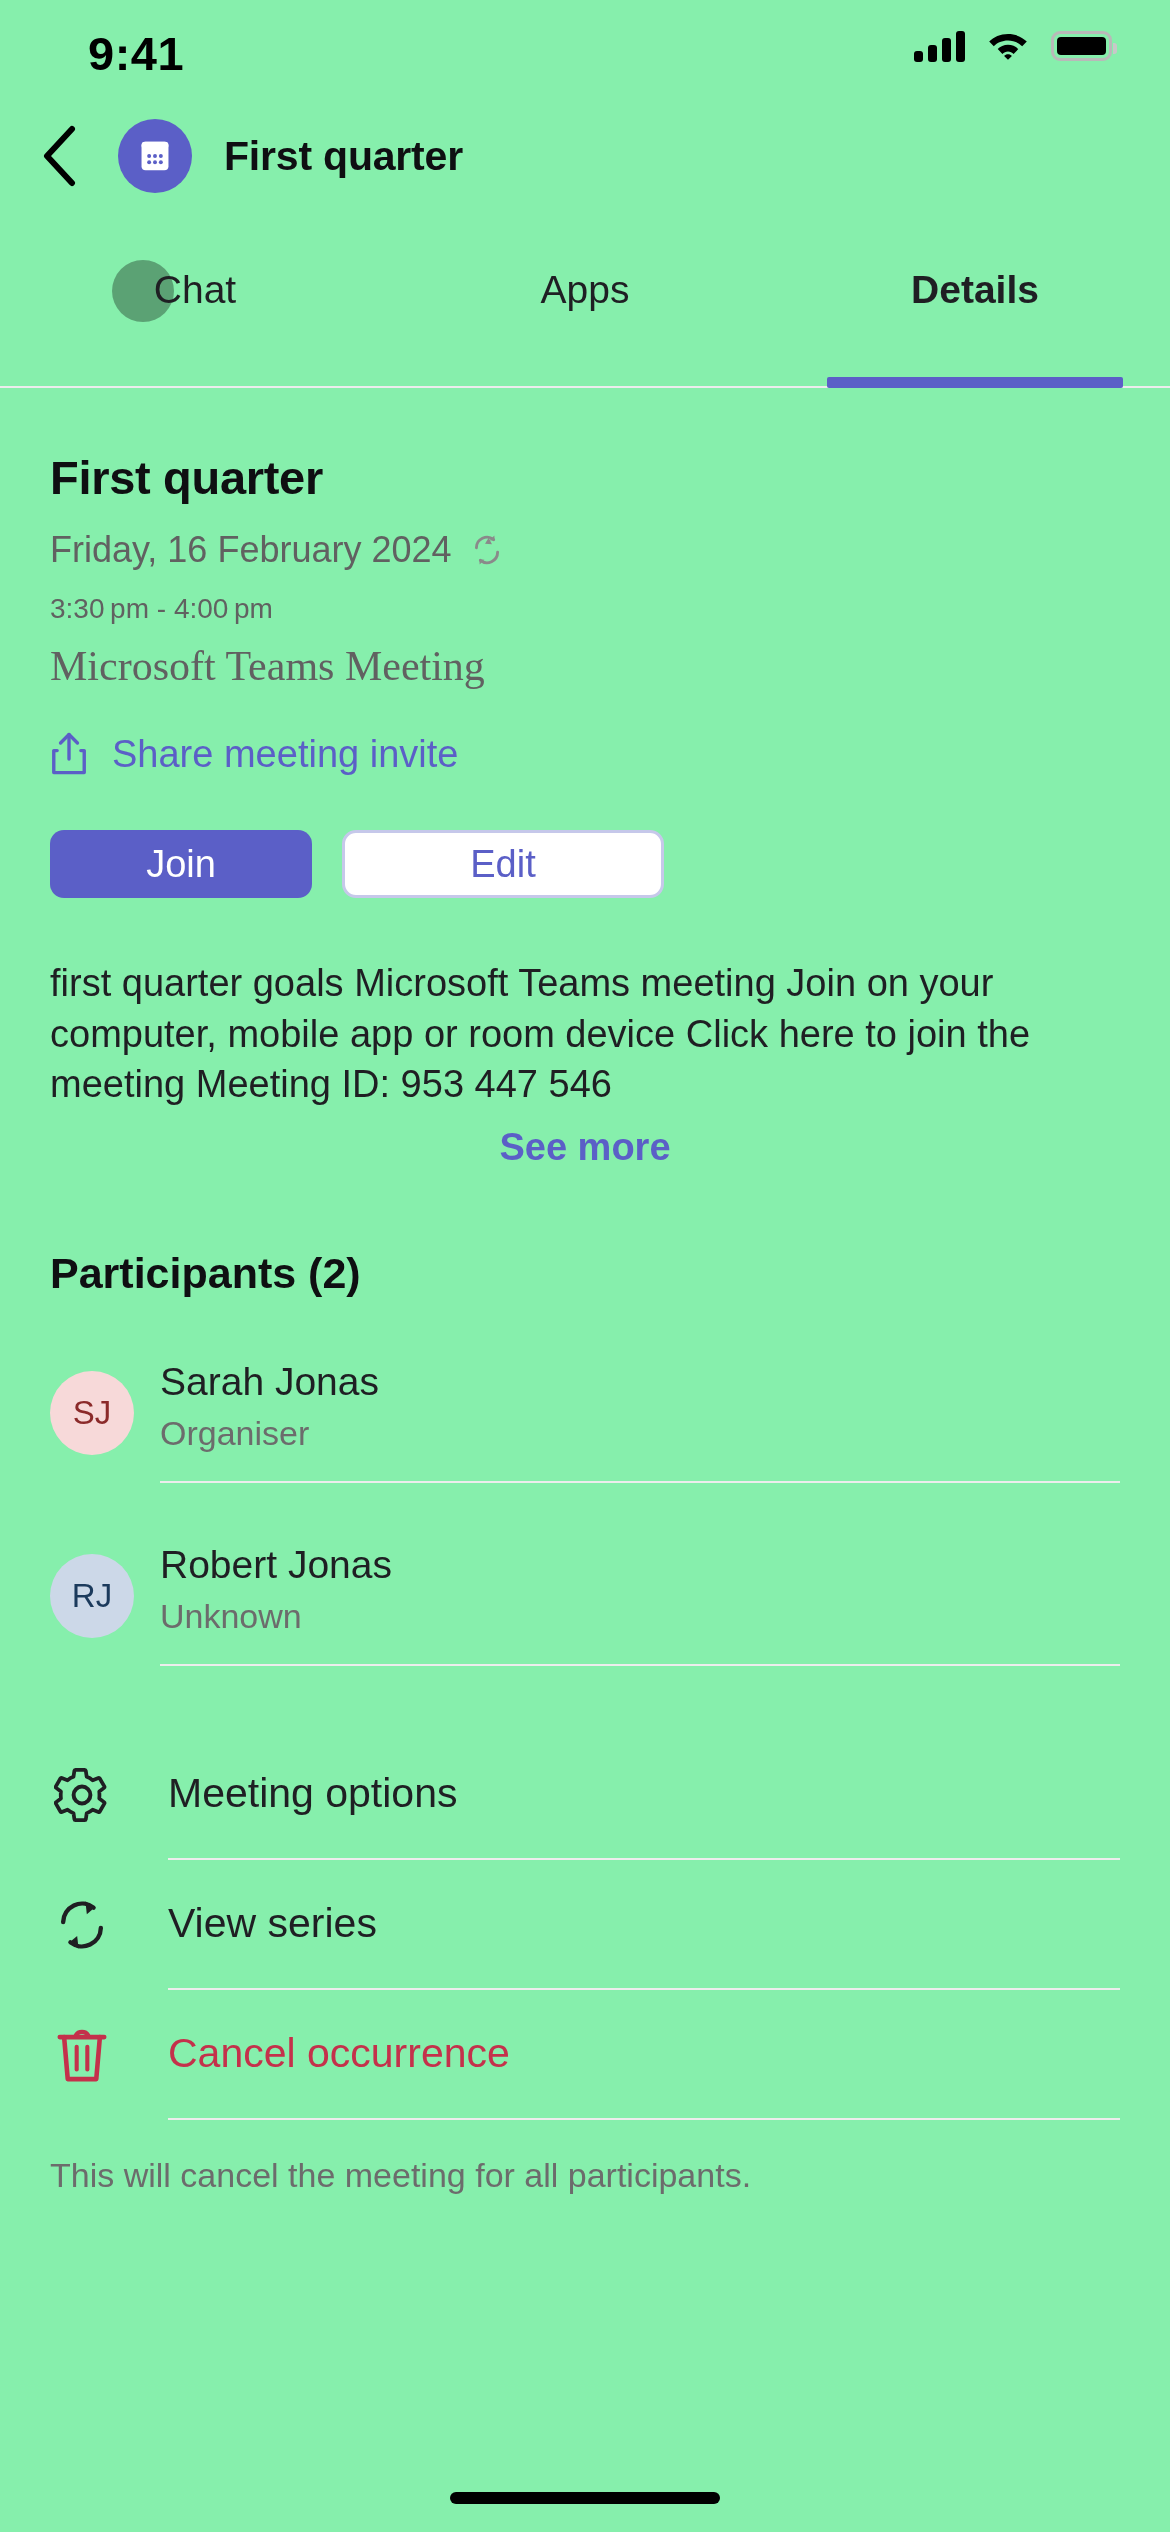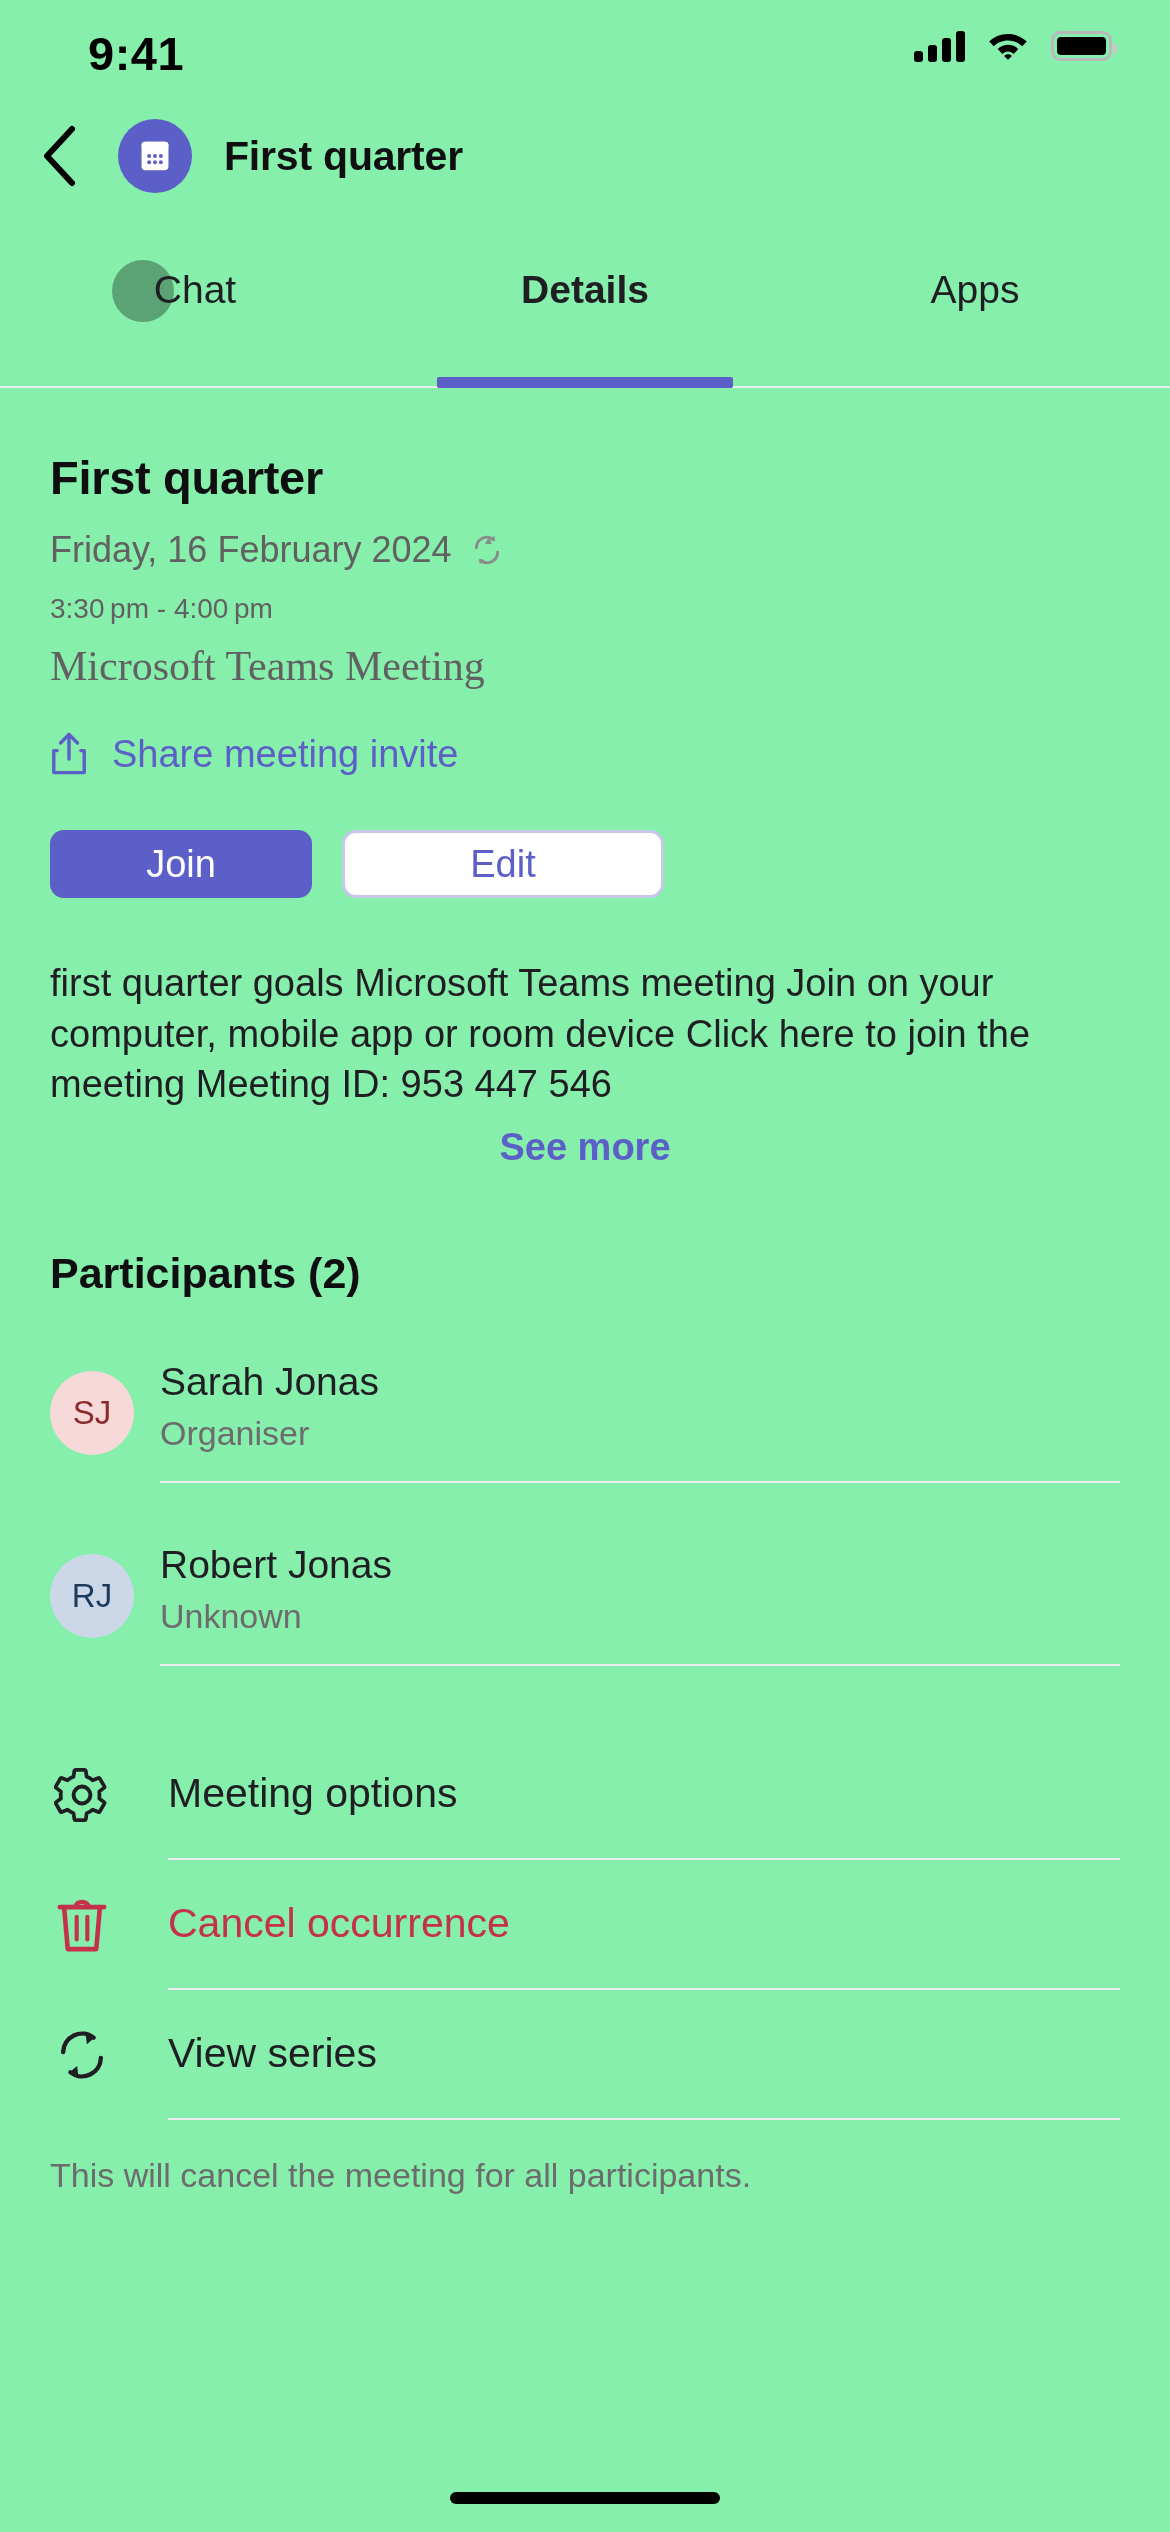--- a/index.html
+++ b/index.html
@@ -396,25 +396,25 @@
       </svg>
     </div>
     <div class="nav-title">First quarter</div>
   </div>
 
   <div class="tabs">
     <div class="tab">
       <div class="touch-dot"></div>
       <span class="tab-label">Chat</span>
     </div>
+    <div class="tab">
+      <span class="tab-label">Apps</span>
+    </div>
     <div class="tab active">
       <span class="tab-label">Details</span>
-    </div>
-    <div class="tab">
-      <span class="tab-label">Apps</span>
     </div>
   </div>
 
   <div class="content">
     <div class="pad">
 
       <div class="meeting-title">First quarter</div>
 
       <div class="meeting-date-row">
         <span class="meeting-date">Friday, 16 February 2024</span>
@@ -485,47 +485,47 @@
               <path d="M19.4 13.5c.05-.5.08-1 .08-1.5s-.03-1-.08-1.5l2.05-1.55a.5.5 0 0 0 .12-.64l-1.95-3.37a.5.5 0 0 0-.6-.22l-2.42.97a7.3 7.3 0 0 0-2.6-1.5l-.37-2.57a.5.5 0 0 0-.5-.42h-3.9a.5.5 0 0 0-.5.42l-.37 2.57a7.3 7.3 0 0 0-2.6 1.5l-2.42-.97a.5.5 0 0 0-.6.22L.8 8.31a.5.5 0 0 0 .12.64L2.97 10.5c-.05.5-.08 1-.08 1.5s.03 1 .08 1.5L.92 15.05a.5.5 0 0 0-.12.64l1.95 3.37a.5.5 0 0 0 .6.22l2.42-.97a7.3 7.3 0 0 0 2.6 1.5l.37 2.57a.5.5 0 0 0 .5.42h3.9a.5.5 0 0 0 .5-.42l.37-2.57a7.3 7.3 0 0 0 2.6-1.5l2.42.97a.5.5 0 0 0 .6-.22l1.95-3.37a.5.5 0 0 0-.12-.64L19.4 13.5z" stroke="#1f1f23" stroke-width="1.6" fill="none" stroke-linejoin="round"></path>
             </svg>
           </div>
           <div class="action-body">
             <span class="action-label">Meeting options</span>
           </div>
         </div>
 
         <div class="action-row">
           <div class="action-icon">
+            <svg width="58" height="58" viewBox="0 0 24 24">
+              <path d="M4.2 10.8a7.8 7.8 0 0 1 12.6-6" stroke="#1f1f23" stroke-width="1.8" fill="none" stroke-linecap="round"></path>
+              <path d="M19.8 13.2a7.8 7.8 0 0 1-12.6 6" stroke="#1f1f23" stroke-width="1.8" fill="none" stroke-linecap="round"></path>
+              <path d="M13.4 2.2l4 2.5-3.4 2.8z" fill="#1f1f23"></path>
+              <path d="M10.6 21.8l-4-2.5 3.4-2.8z" fill="#1f1f23"></path>
+            </svg>
+          </div>
+          <div class="action-body">
+            <span class="action-label">View series</span>
+          </div>
+        </div>
+
+        <div class="action-row">
+          <div class="action-icon">
             <svg width="54" height="58" viewBox="0 0 22 24">
               <path d="M1.8 4.6 L20.2 4.6" stroke="#c4314b" stroke-width="1.9" stroke-linecap="round"></path>
               <path d="M8.2 4.6 a2.9 2.9 0 0 1 5.6 0" stroke="#c4314b" stroke-width="1.8" fill="none"></path>
               <path d="M3.6 4.6 L5.1 22 L16.9 22 L18.4 4.6" stroke="#c4314b" stroke-width="1.9" fill="none" stroke-linejoin="round" stroke-linecap="round"></path>
               <path d="M8.8 8.6 L8.8 18" stroke="#c4314b" stroke-width="1.7" stroke-linecap="round"></path>
               <path d="M13.2 8.6 L13.2 18" stroke="#c4314b" stroke-width="1.7" stroke-linecap="round"></path>
             </svg>
           </div>
           <div class="action-body">
             <span class="action-label danger">Cancel occurrence</span>
           </div>
         </div>
 
-        <div class="action-row">
-          <div class="action-icon">
-            <svg width="58" height="58" viewBox="0 0 24 24">
-              <path d="M4.2 10.8a7.8 7.8 0 0 1 12.6-6" stroke="#1f1f23" stroke-width="1.8" fill="none" stroke-linecap="round"></path>
-              <path d="M19.8 13.2a7.8 7.8 0 0 1-12.6 6" stroke="#1f1f23" stroke-width="1.8" fill="none" stroke-linecap="round"></path>
-              <path d="M13.4 2.2l4 2.5-3.4 2.8z" fill="#1f1f23"></path>
-              <path d="M10.6 21.8l-4-2.5 3.4-2.8z" fill="#1f1f23"></path>
-            </svg>
-          </div>
-          <div class="action-body">
-            <span class="action-label">View series</span>
-          </div>
-        </div>
-
       </div>
 
       <div class="footnote">This will cancel the meeting for all participants.</div>
 
     </div>
   </div>
 
   <div class="home-indicator"></div>
 
 </div>

